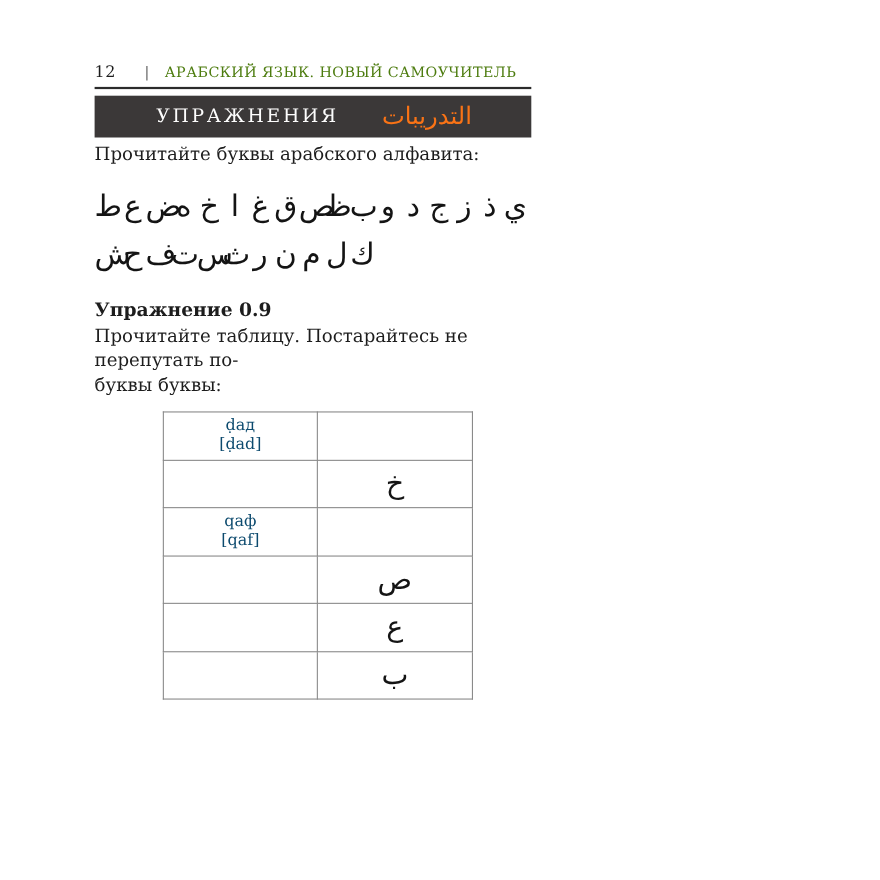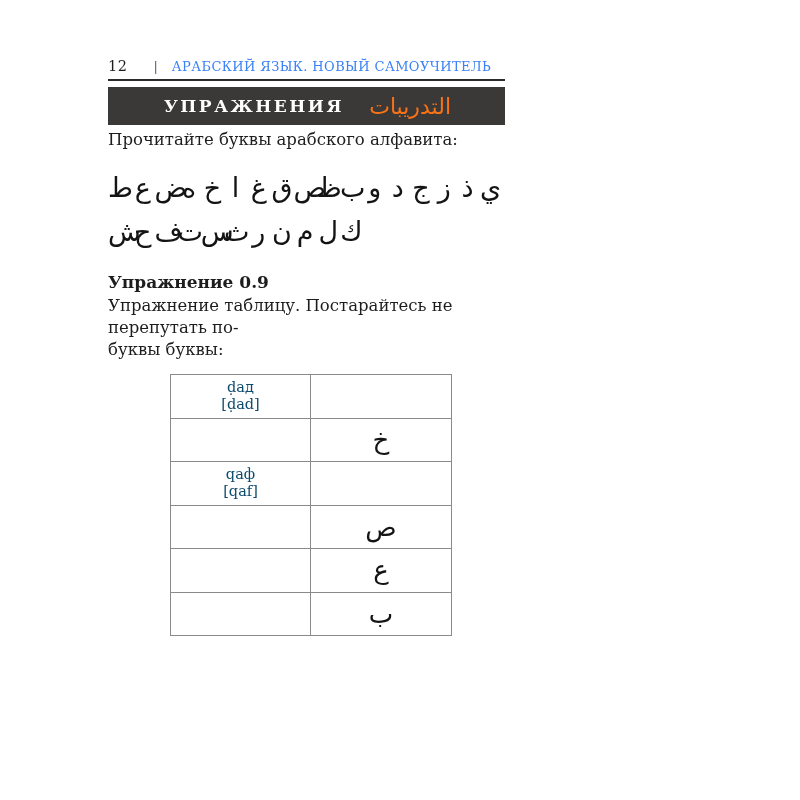--- a/index.html
+++ b/index.html
@@ -1,37 +1,37 @@
 <!DOCTYPE html>
 <html><head>
 <meta charset="utf-8">
 <style>
   html,body{margin:0;padding:0;background:#ffffff;}
   .page{
     position:relative;width:800px;height:800px;background:#ffffff;
     font-family:"DejaVu Serif", serif;color:#1d1d1d;overflow:hidden;
   }
-  .content{margin-left:108px;width:397px;padding-top:58px;}
+  .content{margin-left:86px;width:397px;padding-top:58px;}
 
   
   .header-row{
     display:flex;align-items:baseline;
     border-bottom:2px solid #2b2b2b;padding-bottom:5px;
   }
   .page-num{font-size:14.5px;letter-spacing:.5px;}
   .header-sep{font-size:13px;color:#5a5a5a;margin:0 14px 0 26px;}
-  .book-title{font-size:13px;letter-spacing:.4px;color:#3b82f6;}
+  .book-title{font-size:13px;letter-spacing:.4px;color:#4d7c0f;}
 
   
   .banner{
     margin-top:6px;height:38px;background:#3b3838;
     display:flex;align-items:center;justify-content:space-between;
     padding:0 54px 0 56px;box-sizing:border-box;
   }
-  .banner-ru{color:#fdfdfd;font-size:17px;font-weight:bold;letter-spacing:2.5px;}
+  .banner-ru{color:#fdfdfd;font-size:17px;font-weight:normal;letter-spacing:2.5px;}
   .banner-ar{color:#f97316;font-size:22px;font-family:"DejaVu Sans",sans-serif;direction:rtl;}
 
   
   .ex-title{margin-top:21px;font-size:17px;font-weight:bold;line-height:18px;}
   .ex-text{margin-top:4px;font-size:16.5px;line-height:22px;}
 
   
   .ar-line{display:flex;flex-direction:row;align-items:center;height:44px;}
   .ar-line.first{margin-top:14px;}
   .ar-letter{
@@ -98,21 +98,21 @@
       <span class="ar-letter">ث</span>
       <span class="ar-letter">ر</span>
       <span class="ar-letter">ن</span>
       <span class="ar-letter">م</span>
       <span class="ar-letter">ل</span>
       <span class="ar-letter">ك</span>
     </div>
 
     <div class="ex-title" style="margin-top:20px;">Упражнение 0.9</div>
     <div class="ex-text">
-      <span>Упражнение таблицу. Постарайтесь не перепутать по-</span><br>
+      <span>Прочитайте таблицу. Постарайтесь не перепутать по-</span><br>
       <span>буквы буквы:</span>
     </div>
 
     <table class="fill-table">
       <tbody>
         <tr>
           <td class="td-name">
             <span>ḍад</span><br>
             <span>[ḍad]</span>
           </td>

